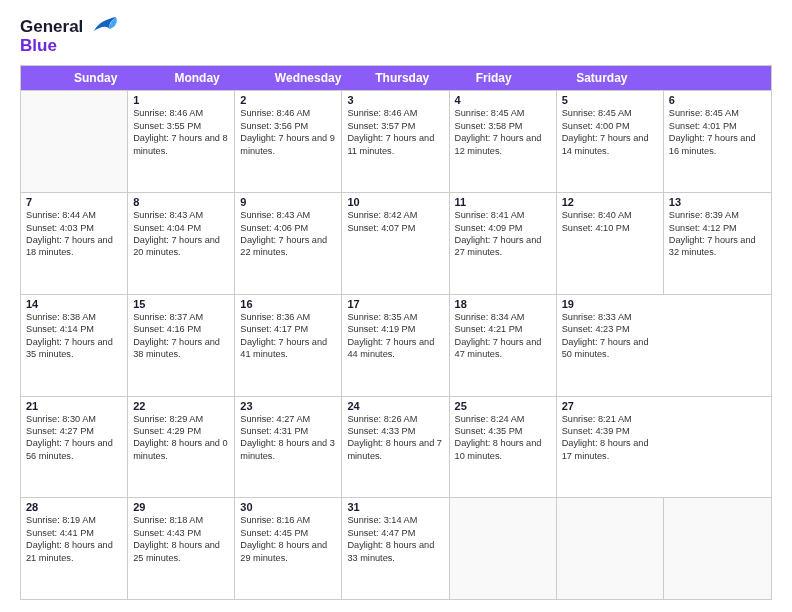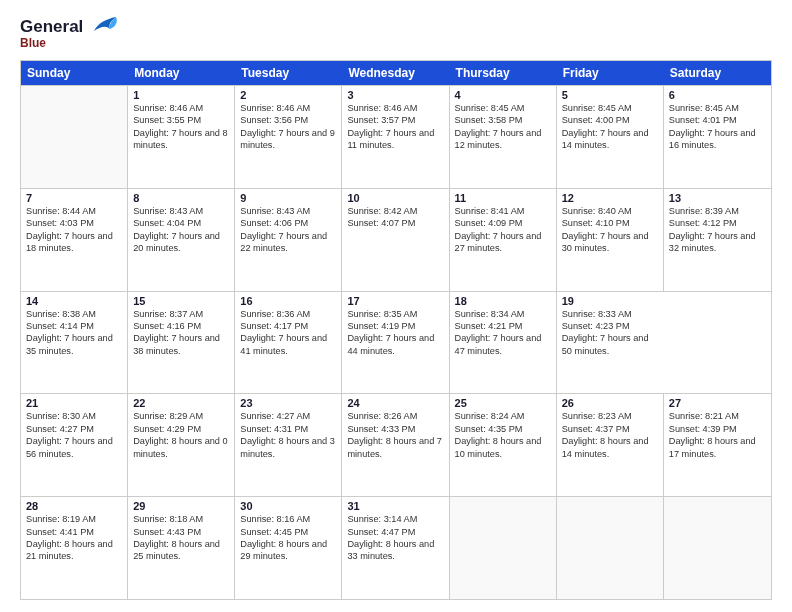--- a/index.html
+++ b/index.html
@@ -49,21 +49,22 @@
     }
     .calendar {
       flex: 1;
       display: flex;
       flex-direction: column;
       border: 1px solid #ccc;
     }
     .cal-header-row {
       display: grid;
       grid-template-columns: repeat(7, 1fr);
-      background: #1d4ed8;
+      background: #8b5cf6;
+      padding-left: 47px;
     }
     .cal-header-cell {
       color: #fff;
       font-size: 12px;
       font-weight: bold;
       padding: 5px 6px;
       text-align: left;
     }
     .cal-body {
       flex: 1;
@@ -107,34 +108,33 @@
 <div class="page">
   <div class="header">
     <div class="logo">
       <div>
         <div style="font-size:17px;font-weight:bold;color:#1a1a2e;line-height:1.1;">General
           <svg class="logo-bird" viewBox="0 0 28 24" style="display:inline-block;vertical-align:middle;margin-left:2px;">
             <path d="M4 18 C8 10, 16 6, 26 4 C22 8, 18 10, 20 16 C16 12, 10 14, 4 18Z" fill="#1565c0"></path>
             <path d="M20 16 C18 12, 22 8, 26 4 C28 8, 26 14, 20 16Z" fill="#42a5f5"></path>
           </svg>
         </div>
-        <div style="font-size:12px;font-weight:bold;color:#7f1d1d;line-height:1.1;">Blue</div>
+        <div style="font-size:17px;font-weight:bold;color:#6d28d9;line-height:1.1;">Blue</div>
       </div>
     </div>
     <div class="title-block">
       <div class="month-title"></div>
       <div class="location"></div>
     </div>
   </div>
 
   <div class="calendar">
     <div class="cal-header-row">
     <div class="cal-header-cell">Sunday</div>
         <div class="cal-header-cell">Monday</div>
-        <div class="cal-header-cell">Tuesday</div>
         <div class="cal-header-cell">Wednesday</div>
         <div class="cal-header-cell">Thursday</div>
         <div class="cal-header-cell">Friday</div>
         <div class="cal-header-cell">Saturday</div>
       </div>
     <div class="cal-body">
     <div class="cal-row">
           <div class="cal-cell empty"></div>
           <div class="cal-cell">
             <div class="day-num">1</div>
@@ -200,21 +200,20 @@
           <div class="cal-cell">
             <div class="day-num">11</div>
             <div class="cell-line">Sunrise: 8:41 AM</div>
             <div class="cell-line">Sunset: 4:09 PM</div>
             <div class="cell-line">Daylight: 7 hours and 27 minutes.</div>
           </div>
           <div class="cal-cell">
             <div class="day-num">12</div>
             <div class="cell-line">Sunrise: 8:40 AM</div>
             <div class="cell-line">Sunset: 4:10 PM</div>
-            <div class="cell-line">Daylight: 7 hours and 30 minutes.</div>
           </div>
           <div class="cal-cell">
             <div class="day-num">13</div>
             <div class="cell-line">Sunrise: 8:39 AM</div>
             <div class="cell-line">Sunset: 4:12 PM</div>
             <div class="cell-line">Daylight: 7 hours and 32 minutes.</div>
           </div>
         </div>
         <div class="cal-row">
           <div class="cal-cell">
@@ -277,26 +276,20 @@
             <div class="day-num">24</div>
             <div class="cell-line">Sunrise: 8:26 AM</div>
             <div class="cell-line">Sunset: 4:33 PM</div>
             <div class="cell-line">Daylight: 8 hours and 7 minutes.</div>
           </div>
           <div class="cal-cell">
             <div class="day-num">25</div>
             <div class="cell-line">Sunrise: 8:24 AM</div>
             <div class="cell-line">Sunset: 4:35 PM</div>
             <div class="cell-line">Daylight: 8 hours and 10 minutes.</div>
-          </div>
-          <div class="cal-cell">
-            <div class="day-num">26</div>
-            <div class="cell-line">Sunrise: 8:23 AM</div>
-            <div class="cell-line">Sunset: 4:37 PM</div>
-            <div class="cell-line">Daylight: 8 hours and 14 minutes.</div>
           </div>
           <div class="cal-cell">
             <div class="day-num">27</div>
             <div class="cell-line">Sunrise: 8:21 AM</div>
             <div class="cell-line">Sunset: 4:39 PM</div>
             <div class="cell-line">Daylight: 8 hours and 17 minutes.</div>
           </div>
         </div>
         <div class="cal-row">
           <div class="cal-cell">

